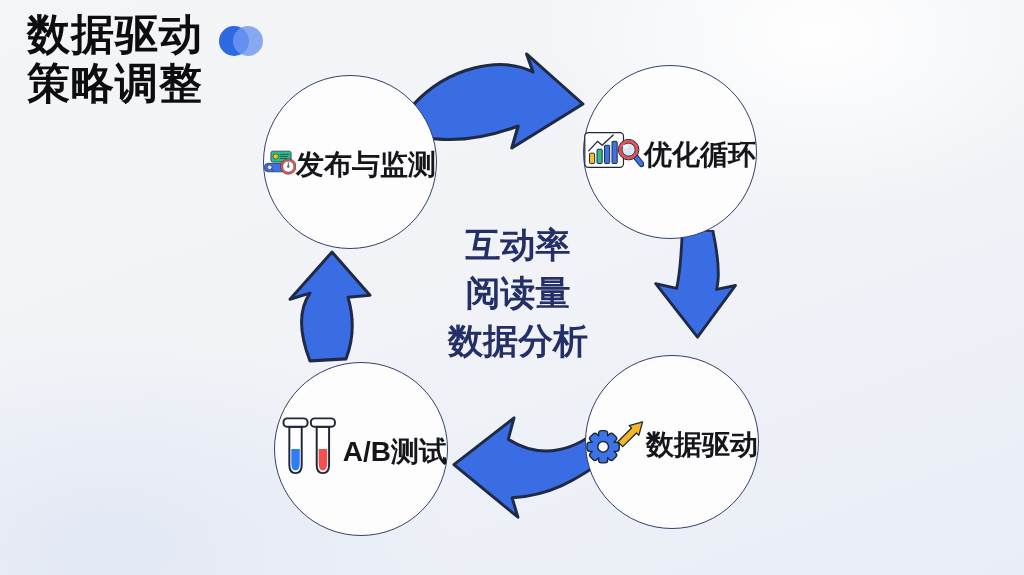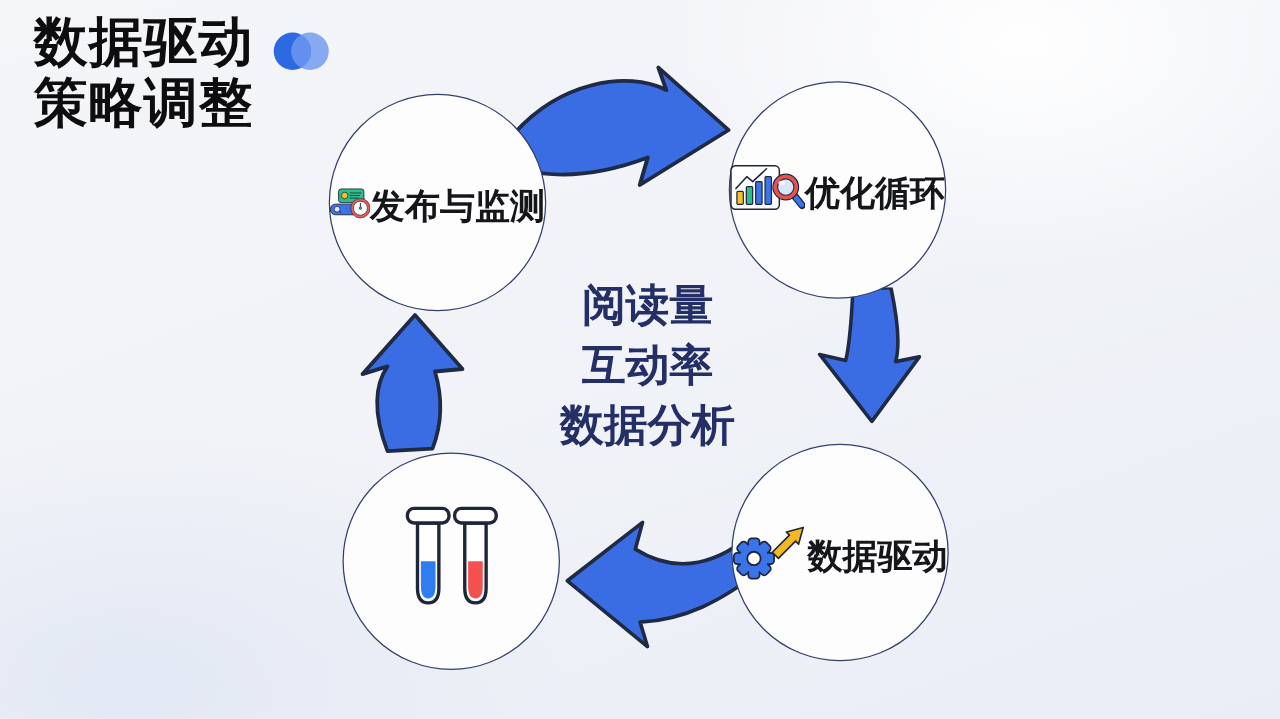--- a/index.html
+++ b/index.html
@@ -150,21 +150,22 @@
         <path d="M2 0 L2 58 Q2 71 11.5 71 Q21 71 21 58 L21 0 Z" fill="#ffffff" stroke="#1f2639" stroke-width="3"></path>
         <path d="M5 34 L5 56 Q5 67 11.5 67 Q18 67 18 56 L18 34 Z" fill="#2f7df0"></path>
         <rect x="-7" y="-13" width="37" height="13" rx="6" fill="#ffffff" stroke="#1f2639" stroke-width="3"></rect>
       </g>
       <g transform="translate(62,16)">
         <path d="M2 0 L2 58 Q2 71 11.5 71 Q21 71 21 58 L21 0 Z" fill="#ffffff" stroke="#1f2639" stroke-width="3"></path>
         <path d="M5 34 L5 56 Q5 67 11.5 67 Q18 67 18 56 L18 34 Z" fill="#f4504e"></path>
         <rect x="-7" y="-13" width="37" height="13" rx="6" fill="#ffffff" stroke="#1f2639" stroke-width="3"></rect>
       </g>
     </svg>
+    <div class="node-label">A/B测试</div>
   </div>
 
   <div class="center-text">
+    <div>互动率</div>
     <div>阅读量</div>
-    <div>互动率</div>
     <div>数据分析</div>
   </div>
 
 </div>
 
 </body></html>

